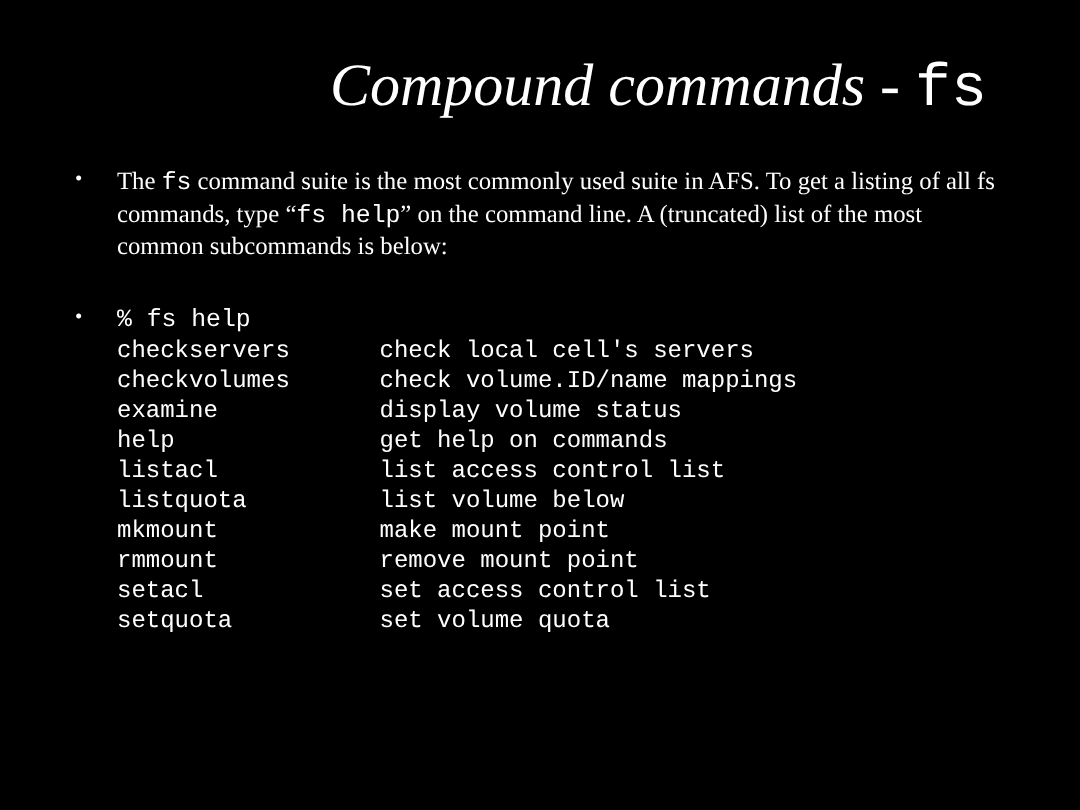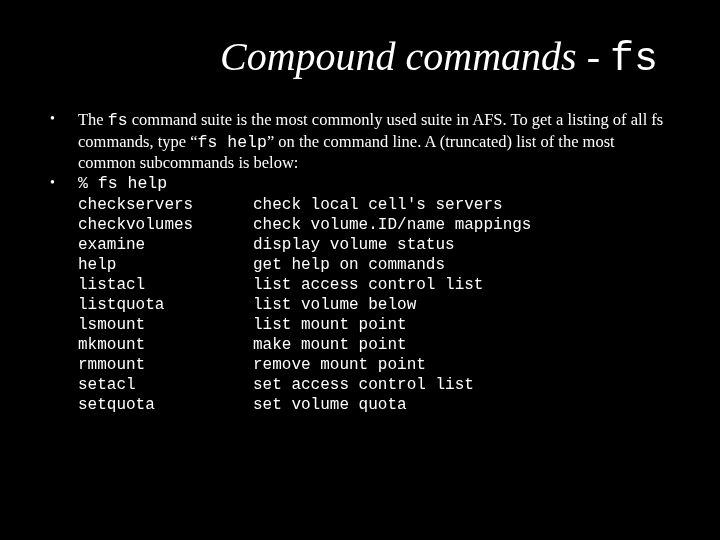--- a/index.html
+++ b/index.html
@@ -53,20 +53,21 @@
     font-size: 14px;
   }
   .intro .mono {
     font-family: "Courier New", Courier, monospace;
   }
   .code {
     font-family: "Courier New", Courier, monospace;
     white-space: pre;
     font-size: 16.5px;
     line-height: 1.25;
+    margin-top: 28px;
   }
   .cmdtable {
     font-family: "Courier New", Courier, monospace;
     border-collapse: collapse;
     font-size: 16px;
     line-height: 1.25;
   }
   .cmdtable td {
     padding: 0;
     vertical-align: top;
@@ -113,24 +114,20 @@
               </tr>
               <tr>
                 <td class="cmd">listacl</td>
                 <td>list access control list</td>
               </tr>
               <tr>
                 <td class="cmd">listquota</td>
                 <td>list volume below</td>
               </tr>
               <tr>
-                <td class="cmd">lsmount</td>
-                <td>list mount point</td>
-              </tr>
-              <tr>
                 <td class="cmd">mkmount</td>
                 <td>make mount point</td>
               </tr>
               <tr>
                 <td class="cmd">rmmount</td>
                 <td>remove mount point</td>
               </tr>
               <tr>
                 <td class="cmd">setacl</td>
                 <td>set access control list</td>

